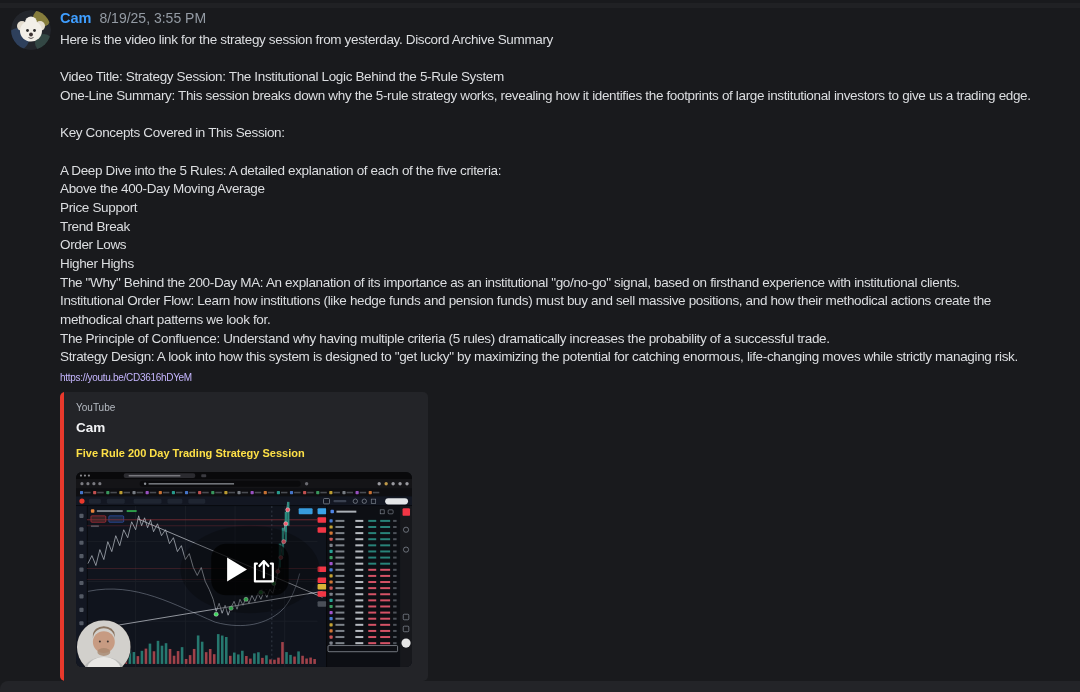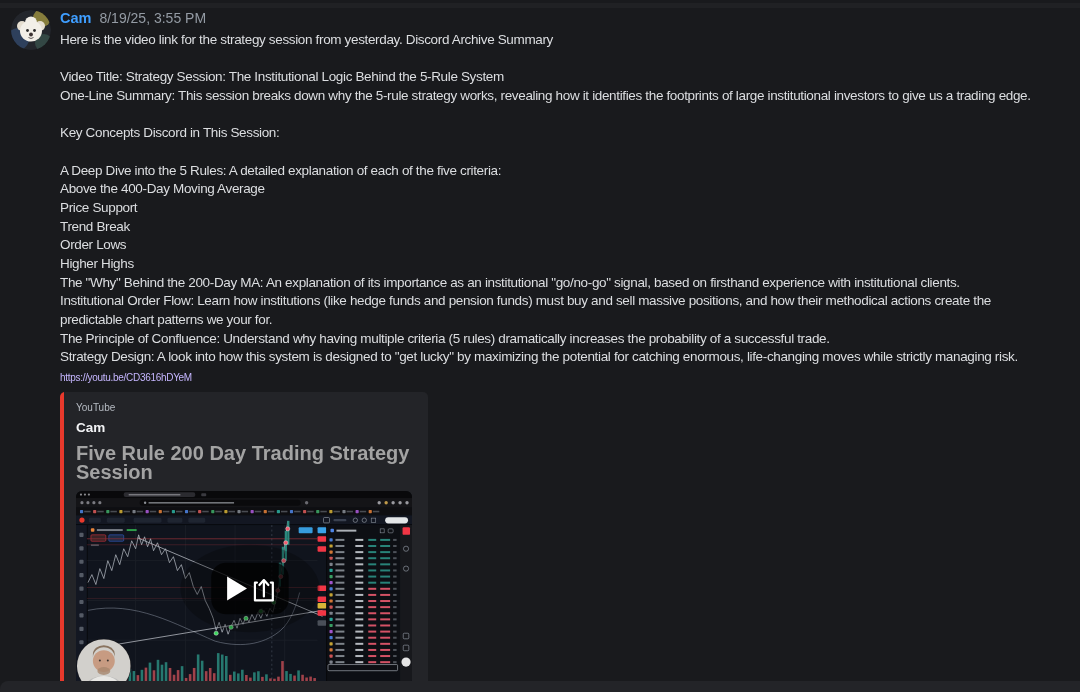--- a/index.html
+++ b/index.html
@@ -22,21 +22,21 @@
   .msg-line { height:18.66px; font-size:13.5px; letter-spacing:-0.35px; line-height:18.66px;
     white-space:nowrap; color:#dcdee1; }
   .msg-link { height:19px; font-size:10px; letter-spacing:-0.3px; line-height:19px;
     color:#c4b5fd; text-decoration:none; display:inline-block; cursor:pointer; }
   .embed-card { margin-top:5px; width:368px; background:#232428; border-radius:5px;
     overflow:hidden; display:flex; }
   .embed-accent { width:4px; flex:0 0 4px; background:#e8392c; }
   .embed-inner { padding:10px 14px 14px 12px; }
   .embed-provider { font-size:10px; color:#b5bac1; }
   .embed-author { margin-top:7px; font-size:13.5px; font-weight:bold; color:#f2f3f5; }
-  .embed-title { margin-top:9px; font-size:20px; font-weight:bold; color:#a3a3a3;
+  .embed-title { margin-top:9px; font-size:11px; font-weight:bold; color:#fde047;
     cursor:pointer; line-height:19px; }
   .video-thumb { margin-top:9px; width:336px; height:195px; border-radius:6px;
     overflow:hidden; position:relative; cursor:pointer; background:#0d1118; }
   .bottom-bar { position:absolute; bottom:0; left:0; width:1080px; height:11px;
     background:#232428; border-top-left-radius:8px; z-index:10; }
 </style>
 </head>
 <body>
 
 <div class="top-strip"></div>
@@ -64,31 +64,31 @@
     <span class="username">Cam</span>
     <span class="timestamp">8/19/25, 3:55 PM</span>
   </div>
 
   <div class="msg-lines">
       <div class="msg-line">Here is the video link for the strategy session from yesterday. Discord Archive Summary</div>
       <div class="msg-line">&nbsp;</div>
       <div class="msg-line">Video Title: Strategy Session: The Institutional Logic Behind the 5-Rule System</div>
       <div class="msg-line">One-Line Summary: This session breaks down why the 5-rule strategy works, revealing how it identifies the footprints of large institutional investors to give us a trading edge.</div>
       <div class="msg-line">&nbsp;</div>
-      <div class="msg-line">Key Concepts Discord in This Session:</div>
+      <div class="msg-line">Key Concepts Covered in This Session:</div>
       <div class="msg-line">&nbsp;</div>
       <div class="msg-line">A Deep Dive into the 5 Rules: A detailed explanation of each of the five criteria:</div>
       <div class="msg-line">Above the 400-Day Moving Average</div>
       <div class="msg-line">Price Support</div>
       <div class="msg-line">Trend Break</div>
       <div class="msg-line">Order Lows</div>
       <div class="msg-line">Higher Highs</div>
       <div class="msg-line">The "Why" Behind the 200-Day MA: An explanation of its importance as an institutional "go/no-go" signal, based on firsthand experience with institutional clients.</div>
       <div class="msg-line">Institutional Order Flow: Learn how institutions (like hedge funds and pension funds) must buy and sell massive positions, and how their methodical actions create the</div>
-      <div class="msg-line">predictable chart patterns we your for.</div>
+      <div class="msg-line">methodical chart patterns we look for.</div>
       <div class="msg-line">The Principle of Confluence: Understand why having multiple criteria (5 rules) dramatically increases the probability of a successful trade.</div>
       <div class="msg-line">Strategy Design: A look into how this system is designed to "get lucky" by maximizing the potential for catching enormous, life-changing moves while strictly managing risk.</div>
     </div>
 
   <a class="msg-link">https://youtu.be/CD3616hDYeM</a>
 
   <div class="embed-card">
     <div class="embed-accent"></div>
     <div class="embed-inner">
       <div class="embed-provider">YouTube</div>

